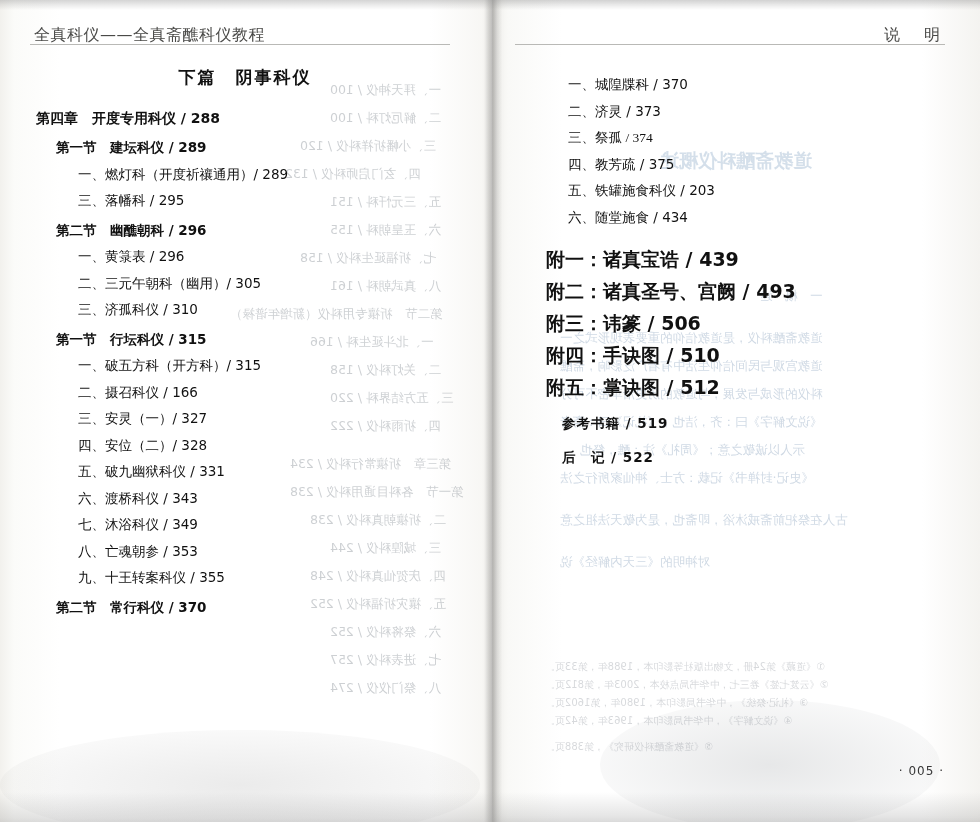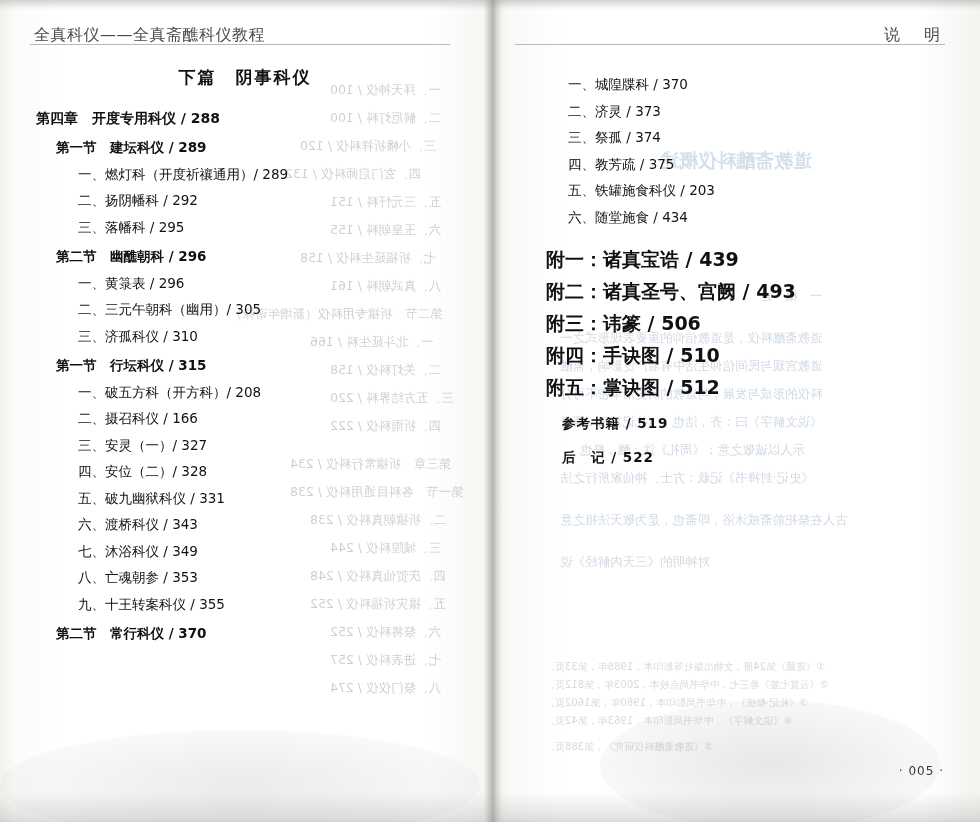--- a/index.html
+++ b/index.html
@@ -230,43 +230,42 @@
   <div class="rule left-rule"></div>
   <div class="runhead right-head">说　明</div>
   <div class="rule right-rule"></div>
 
   <div class="toc-left">
     <div class="part-title">下篇　阴事科仪</div>
 
     <div class="entry lvl-chapter">第四章　开度专用科仪 / 288</div>
     <div class="entry lvl-section">第一节　建坛科仪 / 289</div>
     <div class="entry lvl-item">一、燃灯科（开度祈禳通用）/ 289</div>
-    <div class="entry lvl-item">二、扬阴幡科 / 292</div>
     <div class="entry lvl-item">三、落幡科 / 295</div>
     <div class="entry lvl-section">第二节　幽醮朝科 / 296</div>
     <div class="entry lvl-item">一、黄箓表 / 296</div>
     <div class="entry lvl-item">二、三元午朝科（幽用）/ 305</div>
     <div class="entry lvl-item">三、济孤科仪 / 310</div>
     <div class="entry lvl-section">第一节　行坛科仪 / 315</div>
-    <div class="entry lvl-item">一、破五方科（开方科）/ 208</div>
+    <div class="entry lvl-item">一、破五方科（开方科）/ 315</div>
     <div class="entry lvl-item">二、摄召科仪 / 166</div>
     <div class="entry lvl-item">三、安灵（一）/ 327</div>
     <div class="entry lvl-item">四、安位（二）/ 328</div>
     <div class="entry lvl-item">五、破九幽狱科仪 / 331</div>
     <div class="entry lvl-item">六、渡桥科仪 / 343</div>
     <div class="entry lvl-item">七、沐浴科仪 / 349</div>
     <div class="entry lvl-item">八、亡魂朝参 / 353</div>
     <div class="entry lvl-item">九、十王转案科仪 / 355</div>
     <div class="entry lvl-section">第二节　常行科仪 / 370</div>
   </div>
 
   <div class="toc-right">
     <div class="entry lvl-item" style="padding-left:28px;">一、城隍牒科 / 370</div>
     <div class="entry lvl-item" style="padding-left:28px;">二、济灵 / 373</div>
-    <div class="entry lvl-item" style="padding-left:28px;">三、祭孤 / 374</div>
+    <div class="entry lvl-item" style="padding-left:28px;font-family:Liberation Serif, serif;">三、祭孤 / 374</div>
     <div class="entry lvl-item" style="padding-left:28px;">四、教芳疏 / 375</div>
     <div class="entry lvl-item" style="padding-left:28px;">五、铁罐施食科仪 / 203</div>
     <div class="entry lvl-item" style="padding-left:28px;">六、随堂施食 / 434</div>
     <div class="entry lvl-appendix gap-lg">附一：诸真宝诰 / 439</div>
     <div class="entry lvl-appendix">附二：诸真圣号、宫阙 / 493</div>
     <div class="entry lvl-appendix">附三：讳篆 / 506</div>
     <div class="entry lvl-appendix">附四：手诀图 / 510</div>
     <div class="entry lvl-appendix">附五：掌诀图 / 512</div>
     <div class="entry lvl-back gap-md">参考书籍 / 519</div>
     <div class="entry lvl-back gap-md">后　记 / 522</div>

